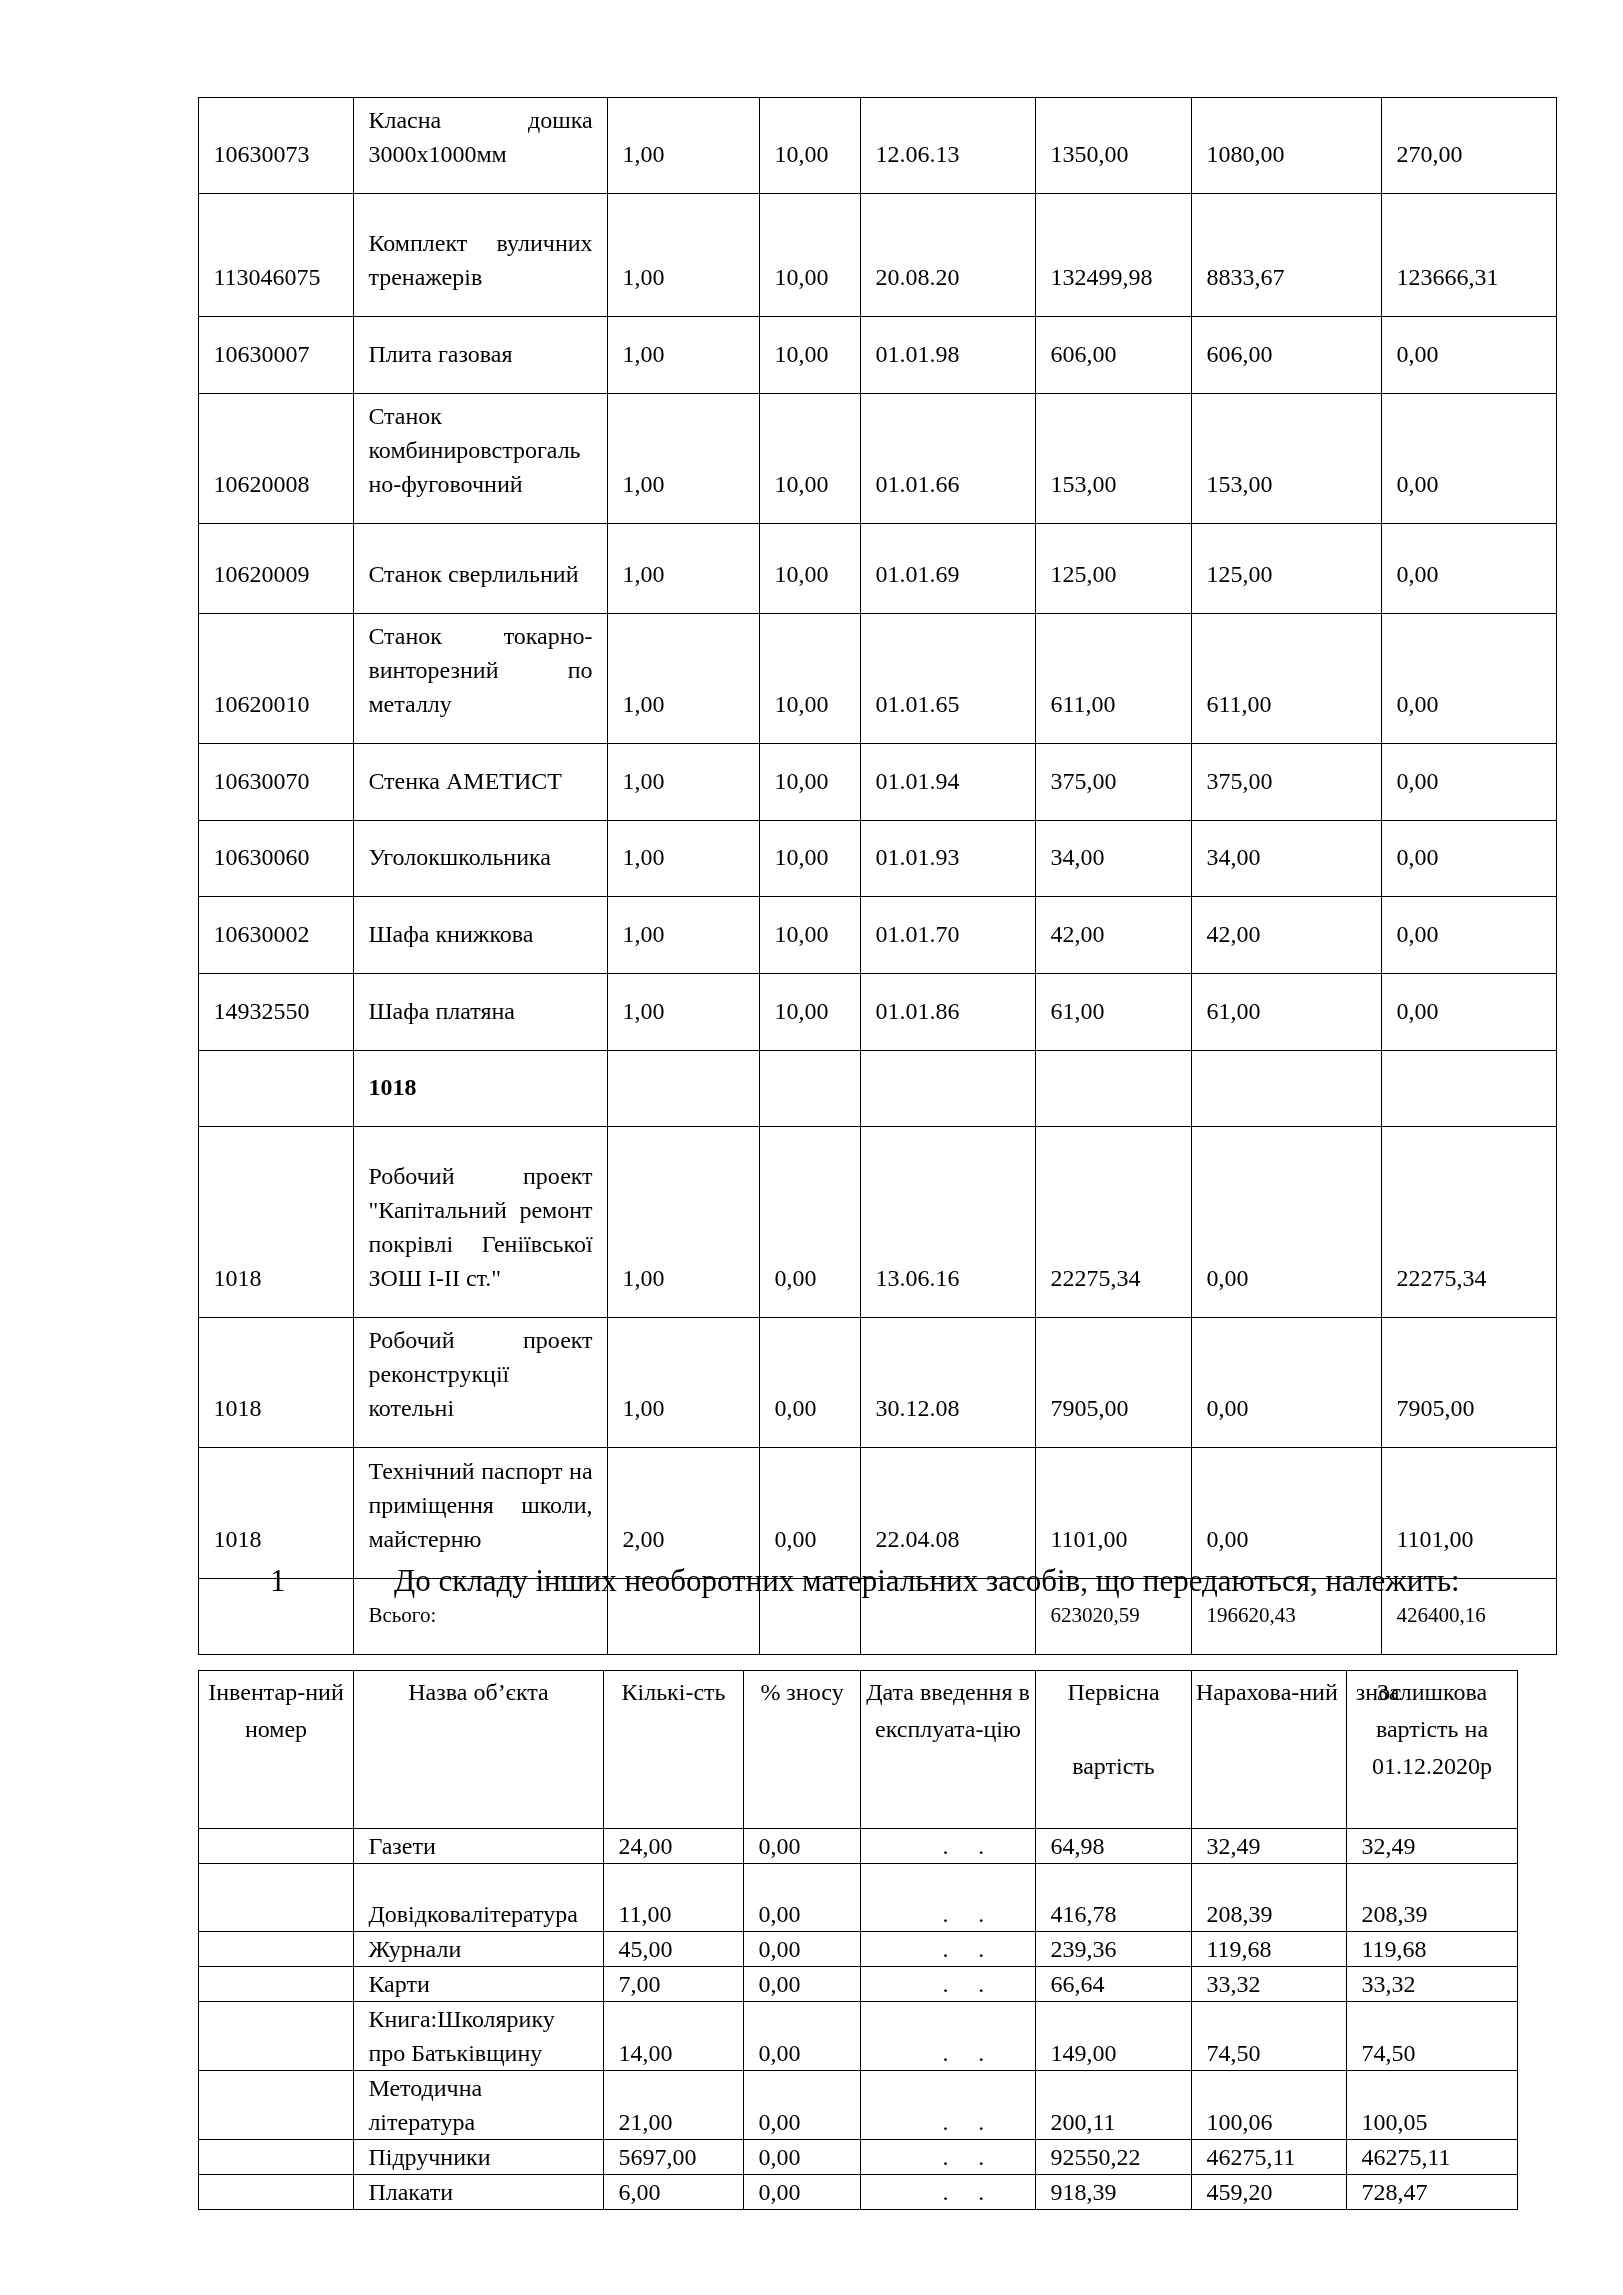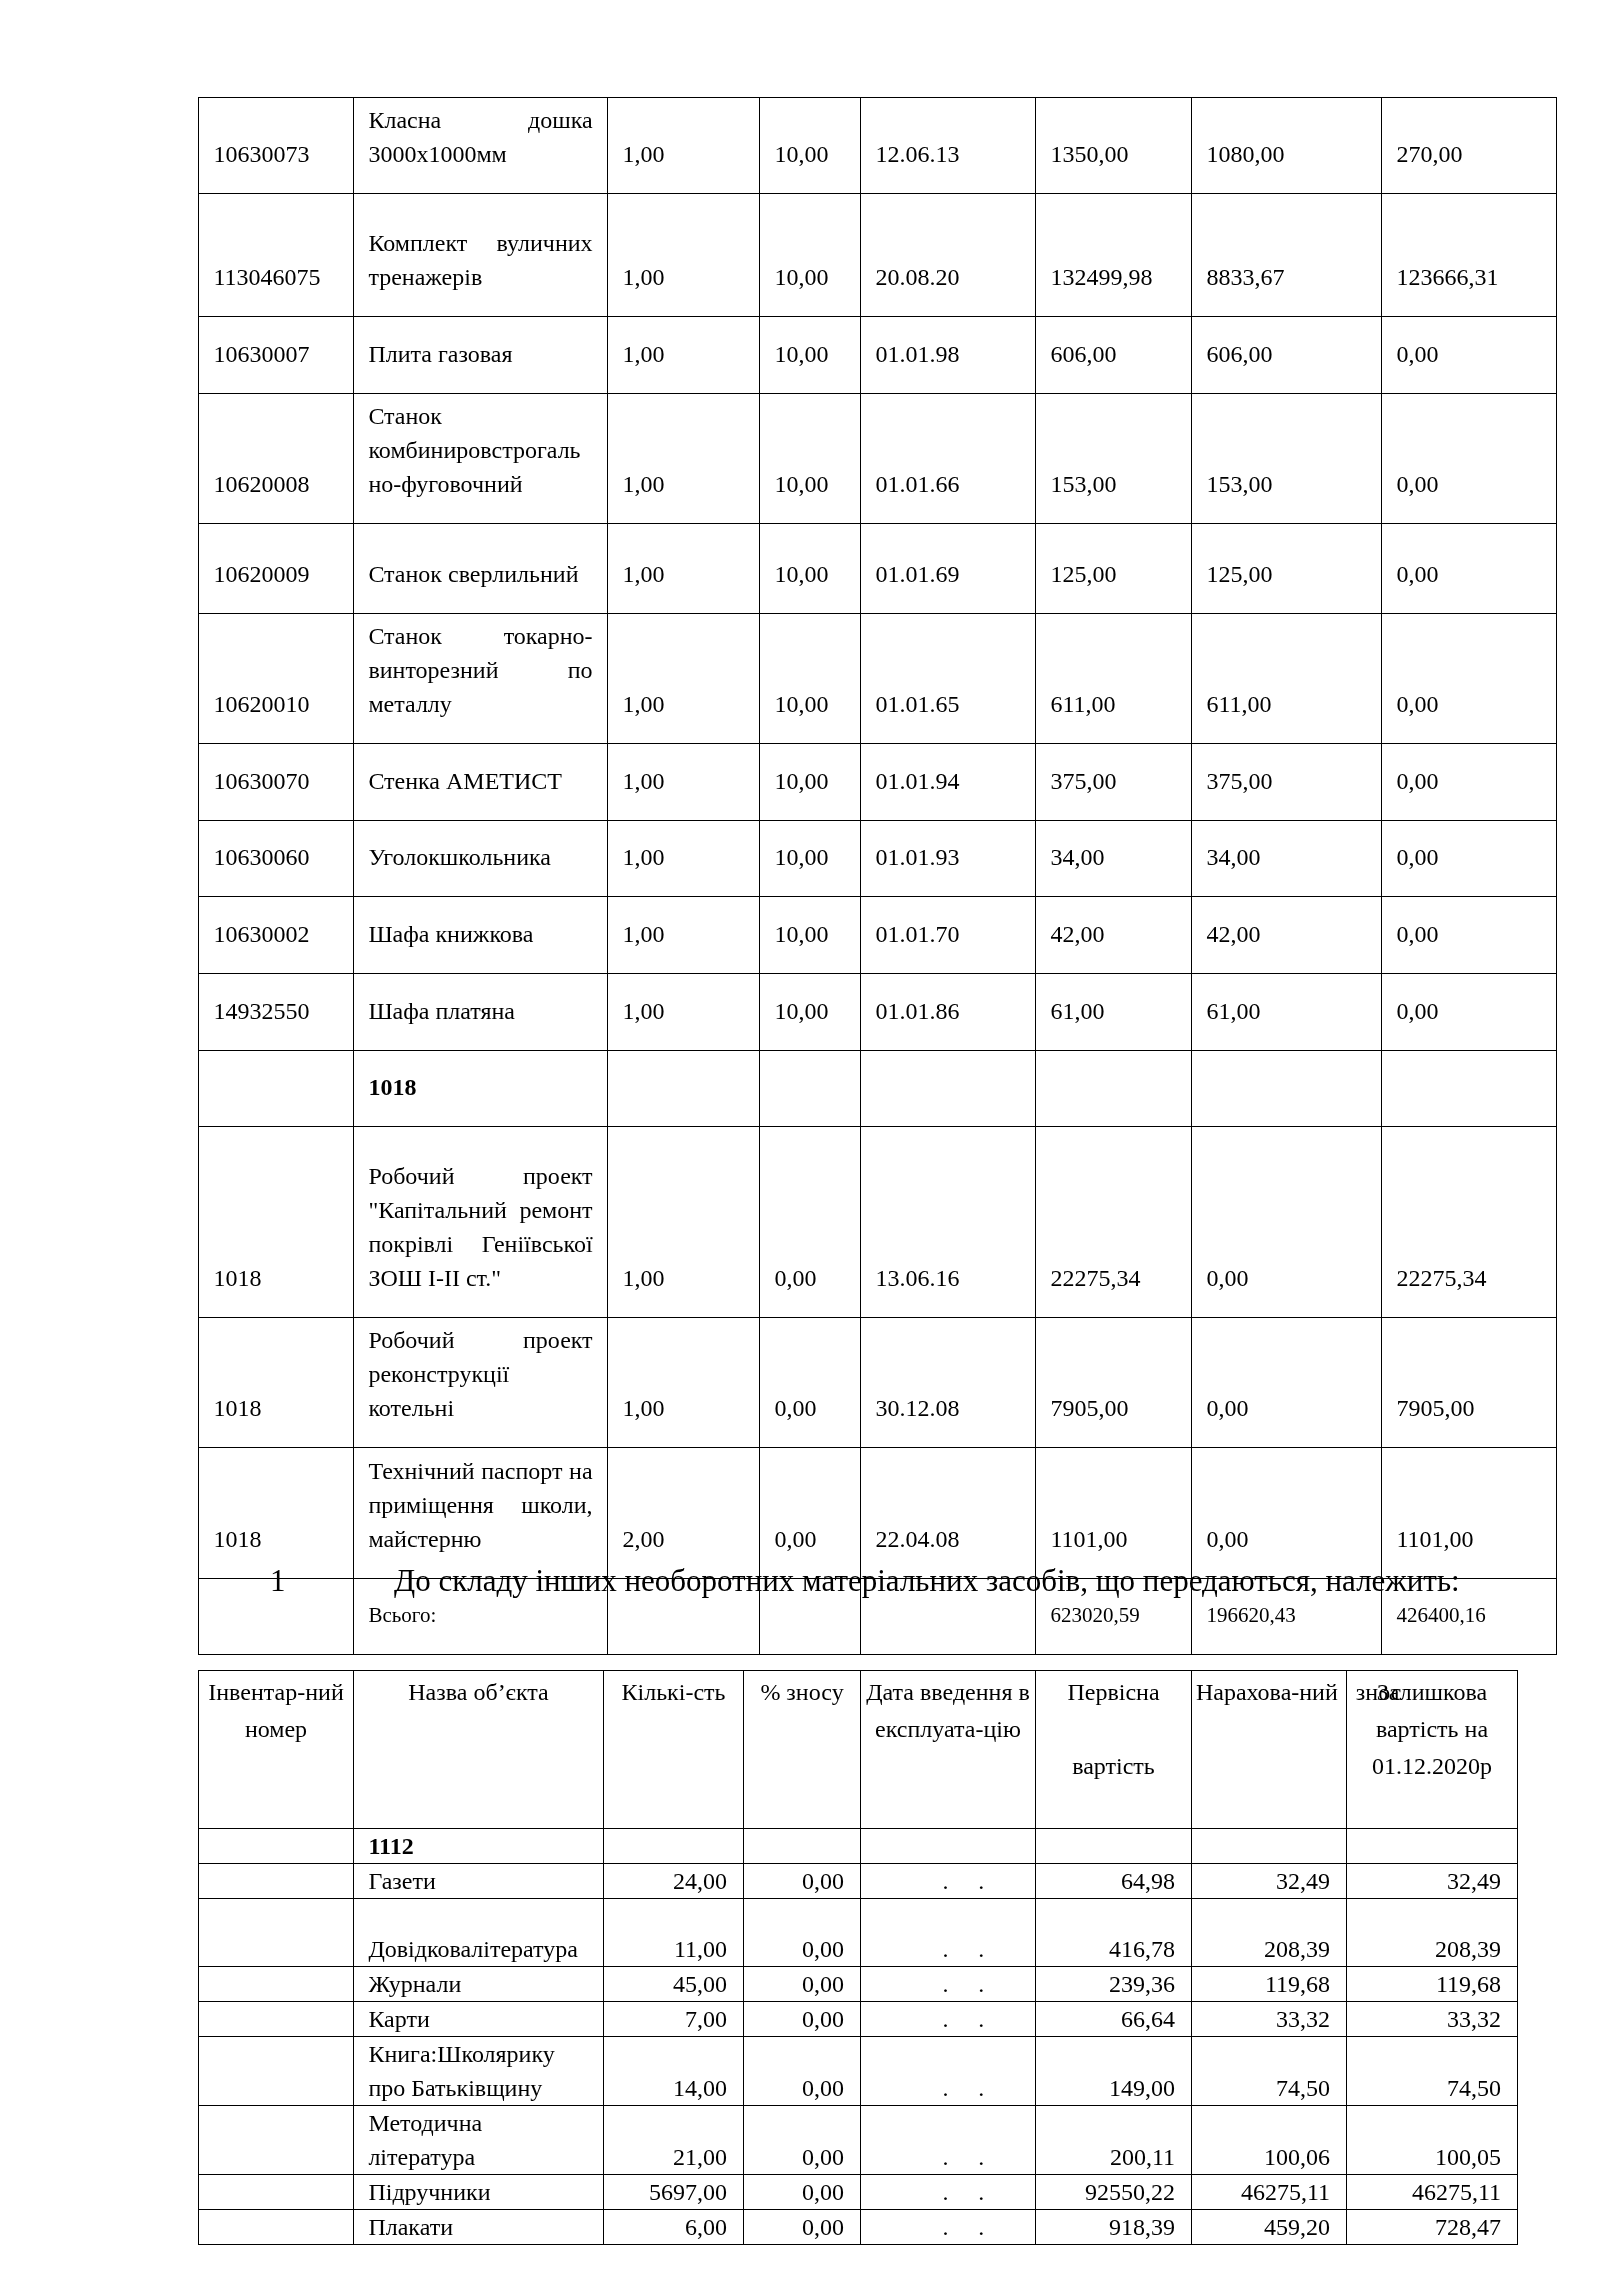--- a/index.html
+++ b/index.html
@@ -14,21 +14,21 @@
   #t1 td.name { text-align:justify; text-align-last:left; }
   #t1 td.top { vertical-align:top; padding-top:19.6px; }
   #t1 tr.tot td { font-weight:normal; font-size:21px; vertical-align:top; padding-top:19.6px; }
   #t1 tr.grp td { font-weight:bold; vertical-align:top; padding-top:19.6px; }
   
   #sec-head { position:absolute; left:270px; top:1563px; font-size:31px; white-space:nowrap; }
   #sec-head .num { display:inline-block; width:124px; }
   
   #t2 { left:198px; top:1623px; width:1319px;margin-top:47px; }
   #t2 td { font-size:24px; line-height:34px; padding:0 9.2px 0 14.4px; }
-  #t2 td.r { text-align:right; padding-right:16px; }
+  #t2 td.r { padding-right:22px; }
   #t2 tr.head td { vertical-align:top; text-align:center; padding:2.6px 3.9px; line-height:37px; }
   #t2 tr.grp td { font-weight:bold; }
   #t2 td.dots { text-align:right; padding-right:39px; letter-spacing:11.8px; }
 </style>
 </head>
 <body>
 
 <table id="t1">
   <colgroup>
     <col style="width:155px">
@@ -215,30 +215,20 @@
       <td>Назва об’єкта</td>
       <td>Кількі-сть</td>
       <td>% зносу</td>
       <td>Дата введення в експлуата-цію</td>
       <td style="white-space:pre-line">Первісна
 
 вартість</td>
       <td style="white-space:pre">Нарахова-ний   знос</td>
       <td>Залишкова вартість на 01.12.2020р</td>
     </tr>
-    <tr class="grp" style="height:34px">
-      <td></td>
-      <td>1112</td>
-      <td></td>
-      <td></td>
-      <td></td>
-      <td></td>
-      <td></td>
-      <td></td>
-    </tr>
     <tr style="height:34px">
       <td></td>
       <td>Газети</td>
       <td class="r">24,00</td>
       <td class="r">0,00</td>
       <td class="dots">. .</td>
       <td class="r">64,98</td>
       <td class="r">32,49</td>
       <td class="r">32,49</td>
     </tr>

